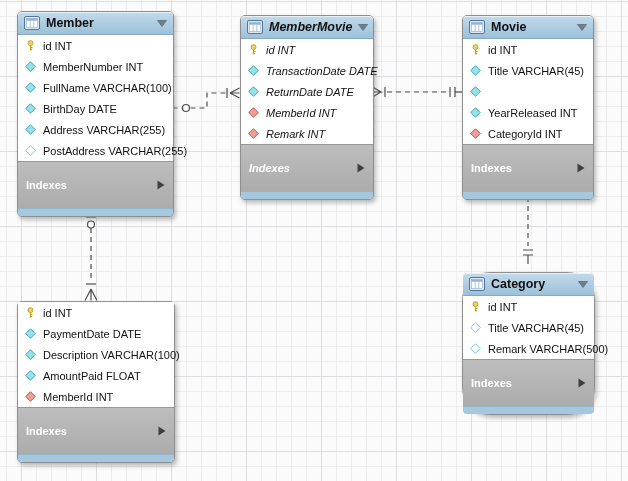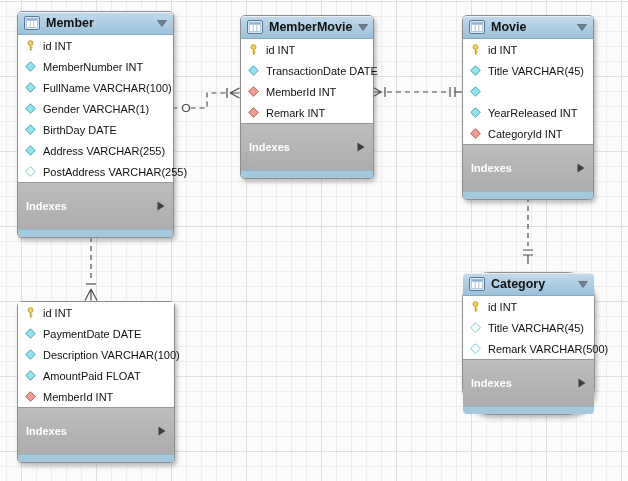--- a/index.html
+++ b/index.html
@@ -115,26 +115,20 @@
     <div class="t-row">
         <svg class="ic" viewBox="0 0 12 12">
           <polygon points="6,0.8 11.2,6 6,11.2 0.8,6" fill="#93e2ec" stroke="#3e9fae"></polygon>
         </svg>
         <span>FullName VARCHAR(100)</span>
       </div>
     <div class="t-row">
         <svg class="ic" viewBox="0 0 12 12">
           <polygon points="6,0.8 11.2,6 6,11.2 0.8,6" fill="#93e2ec" stroke="#3e9fae"></polygon>
         </svg>
-        <span>Gender VARCHAR(1)</span>
-      </div>
-    <div class="t-row">
-        <svg class="ic" viewBox="0 0 12 12">
-          <polygon points="6,0.8 11.2,6 6,11.2 0.8,6" fill="#93e2ec" stroke="#3e9fae"></polygon>
-        </svg>
         <span>BirthDay DATE</span>
       </div>
     <div class="t-row">
         <svg class="ic" viewBox="0 0 12 12">
           <polygon points="6,0.8 11.2,6 6,11.2 0.8,6" fill="#93e2ec" stroke="#3e9fae"></polygon>
         </svg>
         <span>Address VARCHAR(255)</span>
       </div>
     <div class="t-row">
         <svg class="ic" viewBox="0 0 12 12">
@@ -147,21 +141,21 @@
     <span>Indexes</span>
     <span class="t-expand">
         <svg width="8" height="10" viewBox="0 0 8 10">
           <polygon points="0.5,0.5 0.5,9.5 7.5,5" fill="#3f3f3f"></polygon>
         </svg>
       </span>
   </div>
   <div class="t-strip"></div>
 </div>
 
-<div class="table" style="left:240px;top:15px;width:132px;">
+<div class="table" style="left:240px;top:15px;width:132px;font-style:italic;">
   <div class="t-header">
     <svg class="hic" viewBox="0 0 16 14">
         <rect x="0.5" y="0.5" width="15" height="13" rx="1.5" fill="#dce9f5" stroke="#55779c"></rect>
         <rect x="2.5" y="2.5" width="11" height="9" fill="#fff" stroke="#7f9fc0" stroke-width="0.5"></rect>
         <rect x="2.5" y="2.5" width="11" height="2.2" fill="#93b1d4"></rect>
         <path d="M6.2 4.7 V11.5 M9.8 4.7 V11.5" stroke="#93b1d4" stroke-width="0.8"></path>
       </svg>
     <span class="t-title">MemberMovie</span>
     <span class="t-collapse">
         <svg width="10" height="7" viewBox="0 0 10 7">
@@ -176,20 +170,26 @@
           <circle cx="6" cy="3.2" r="1" fill="#fffbe0" stroke="#c19a1f" stroke-width="0.5"></circle>
           <path d="M6 6 V11.4 M6 8.4 H8.2 M6 10.4 H7.8" stroke="#caa21f" stroke-width="1.4" fill="none"></path>
         </svg>
         <span>id INT</span>
       </div>
     <div class="t-row">
         <svg class="ic" viewBox="0 0 12 12">
           <polygon points="6,0.8 11.2,6 6,11.2 0.8,6" fill="#93e2ec" stroke="#3e9fae"></polygon>
         </svg>
         <span>TransactionDate DATE</span>
+      </div>
+    <div class="t-row">
+        <svg class="ic" viewBox="0 0 12 12">
+          <polygon points="6,0.8 11.2,6 6,11.2 0.8,6" fill="#93e2ec" stroke="#3e9fae"></polygon>
+        </svg>
+        <span>ReturnDate DATE</span>
       </div>
     <div class="t-row">
         <svg class="ic" viewBox="0 0 12 12">
           <polygon points="6,0.8 11.2,6 6,11.2 0.8,6" fill="#f09e97" stroke="#b44d44"></polygon>
         </svg>
         <span>MemberId INT</span>
       </div>
     <div class="t-row">
         <svg class="ic" viewBox="0 0 12 12">
           <polygon points="6,0.8 11.2,6 6,11.2 0.8,6" fill="#f09e97" stroke="#b44d44"></polygon>

